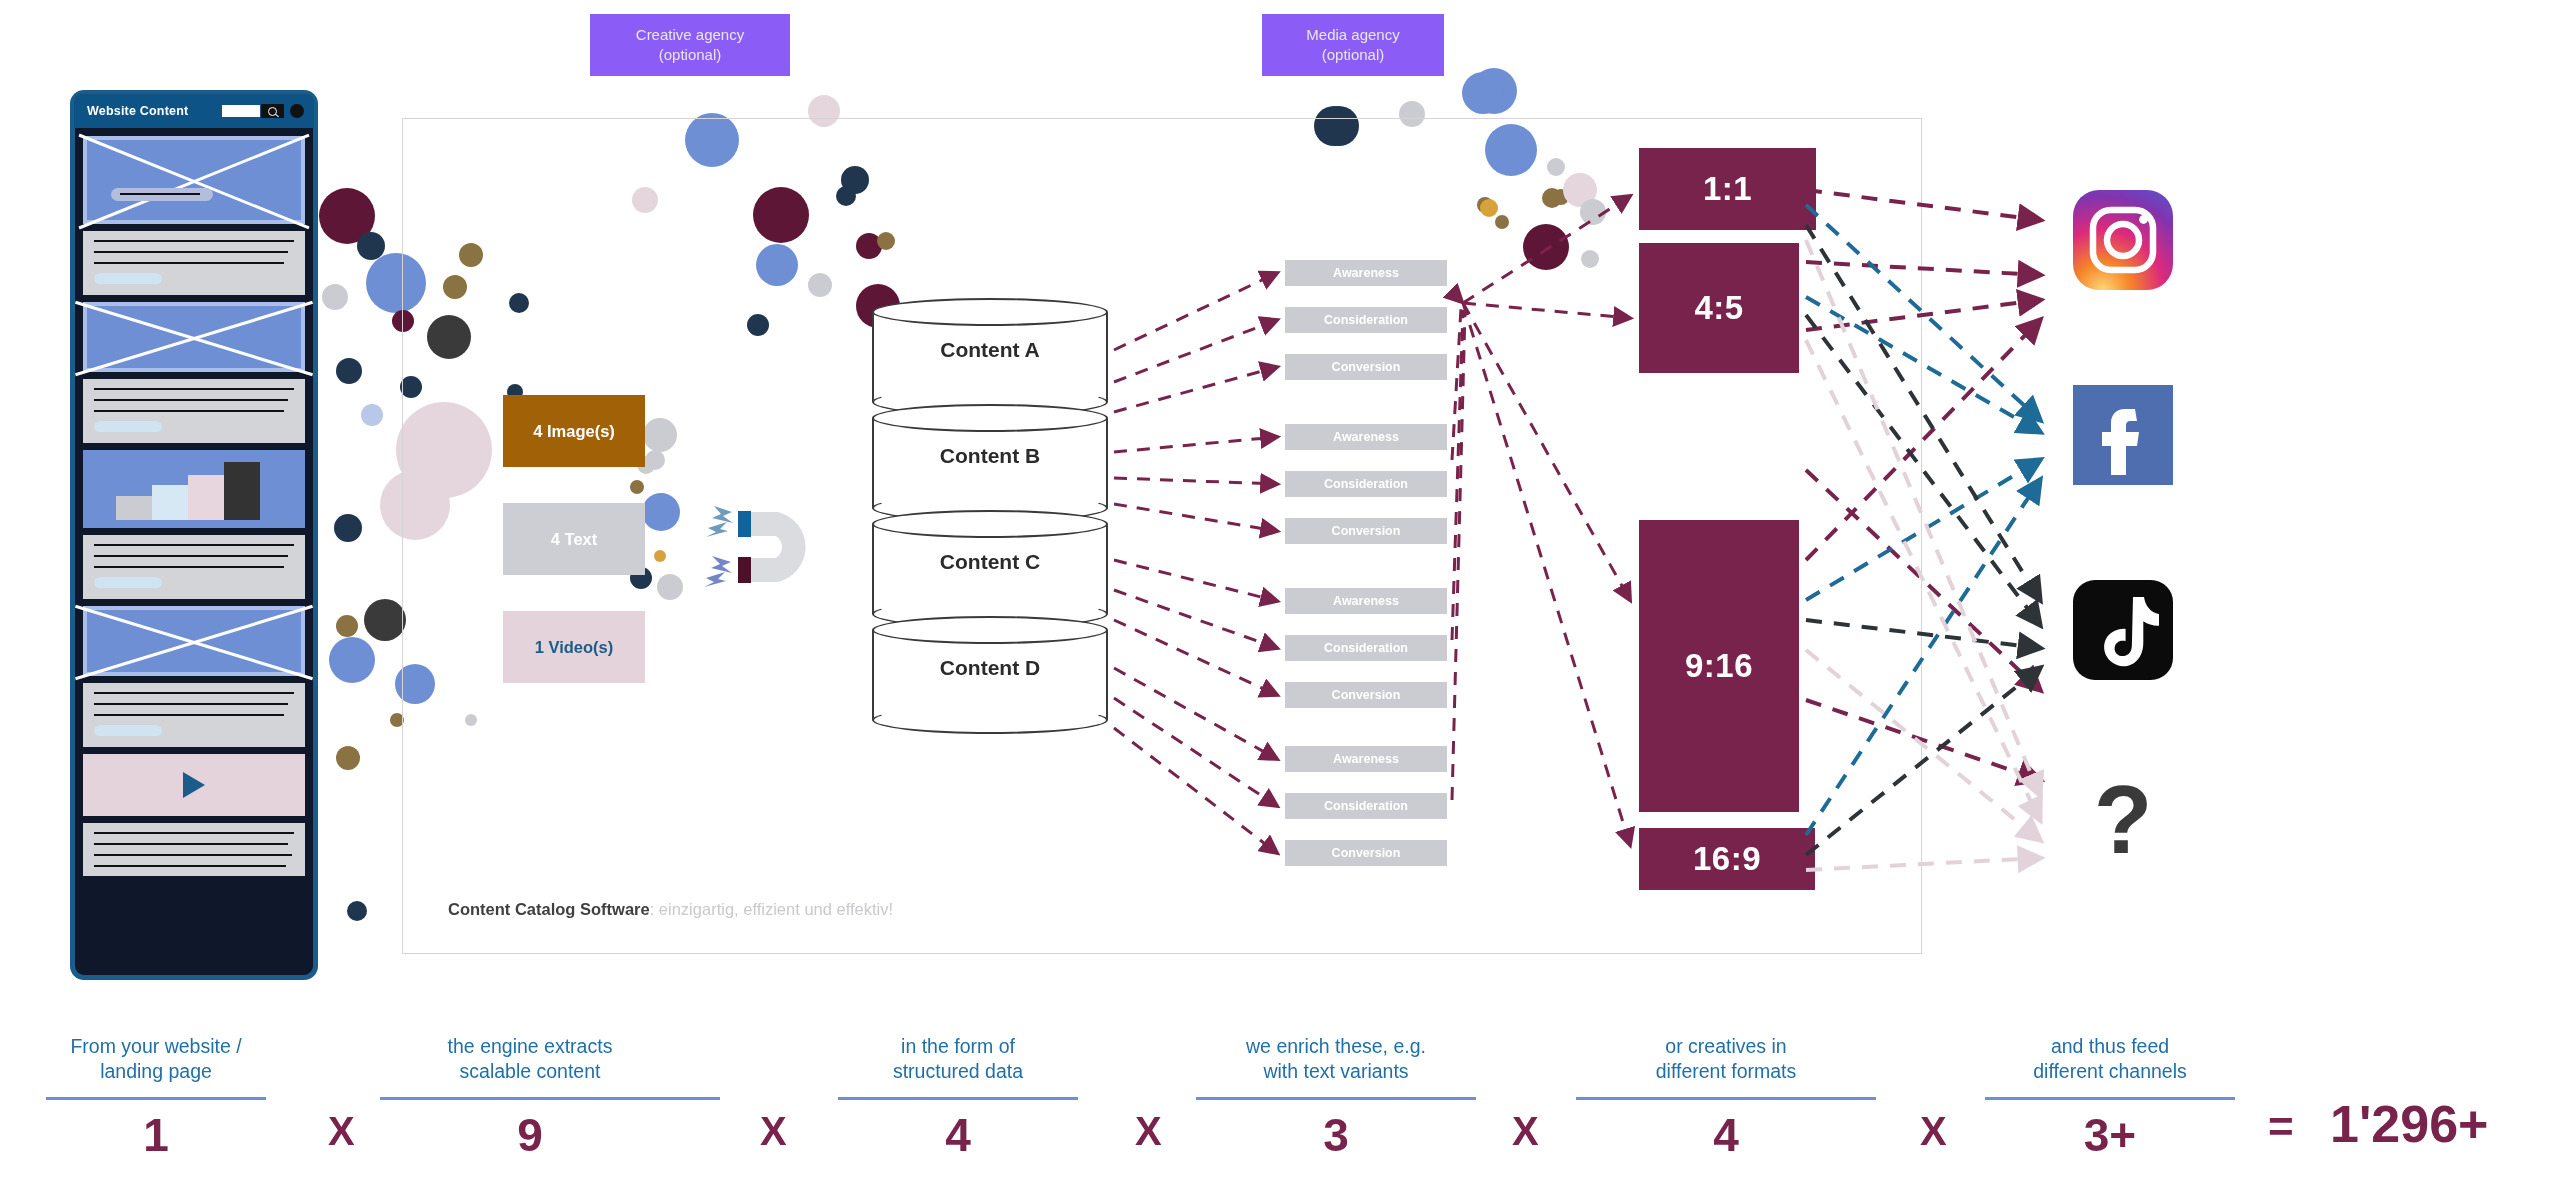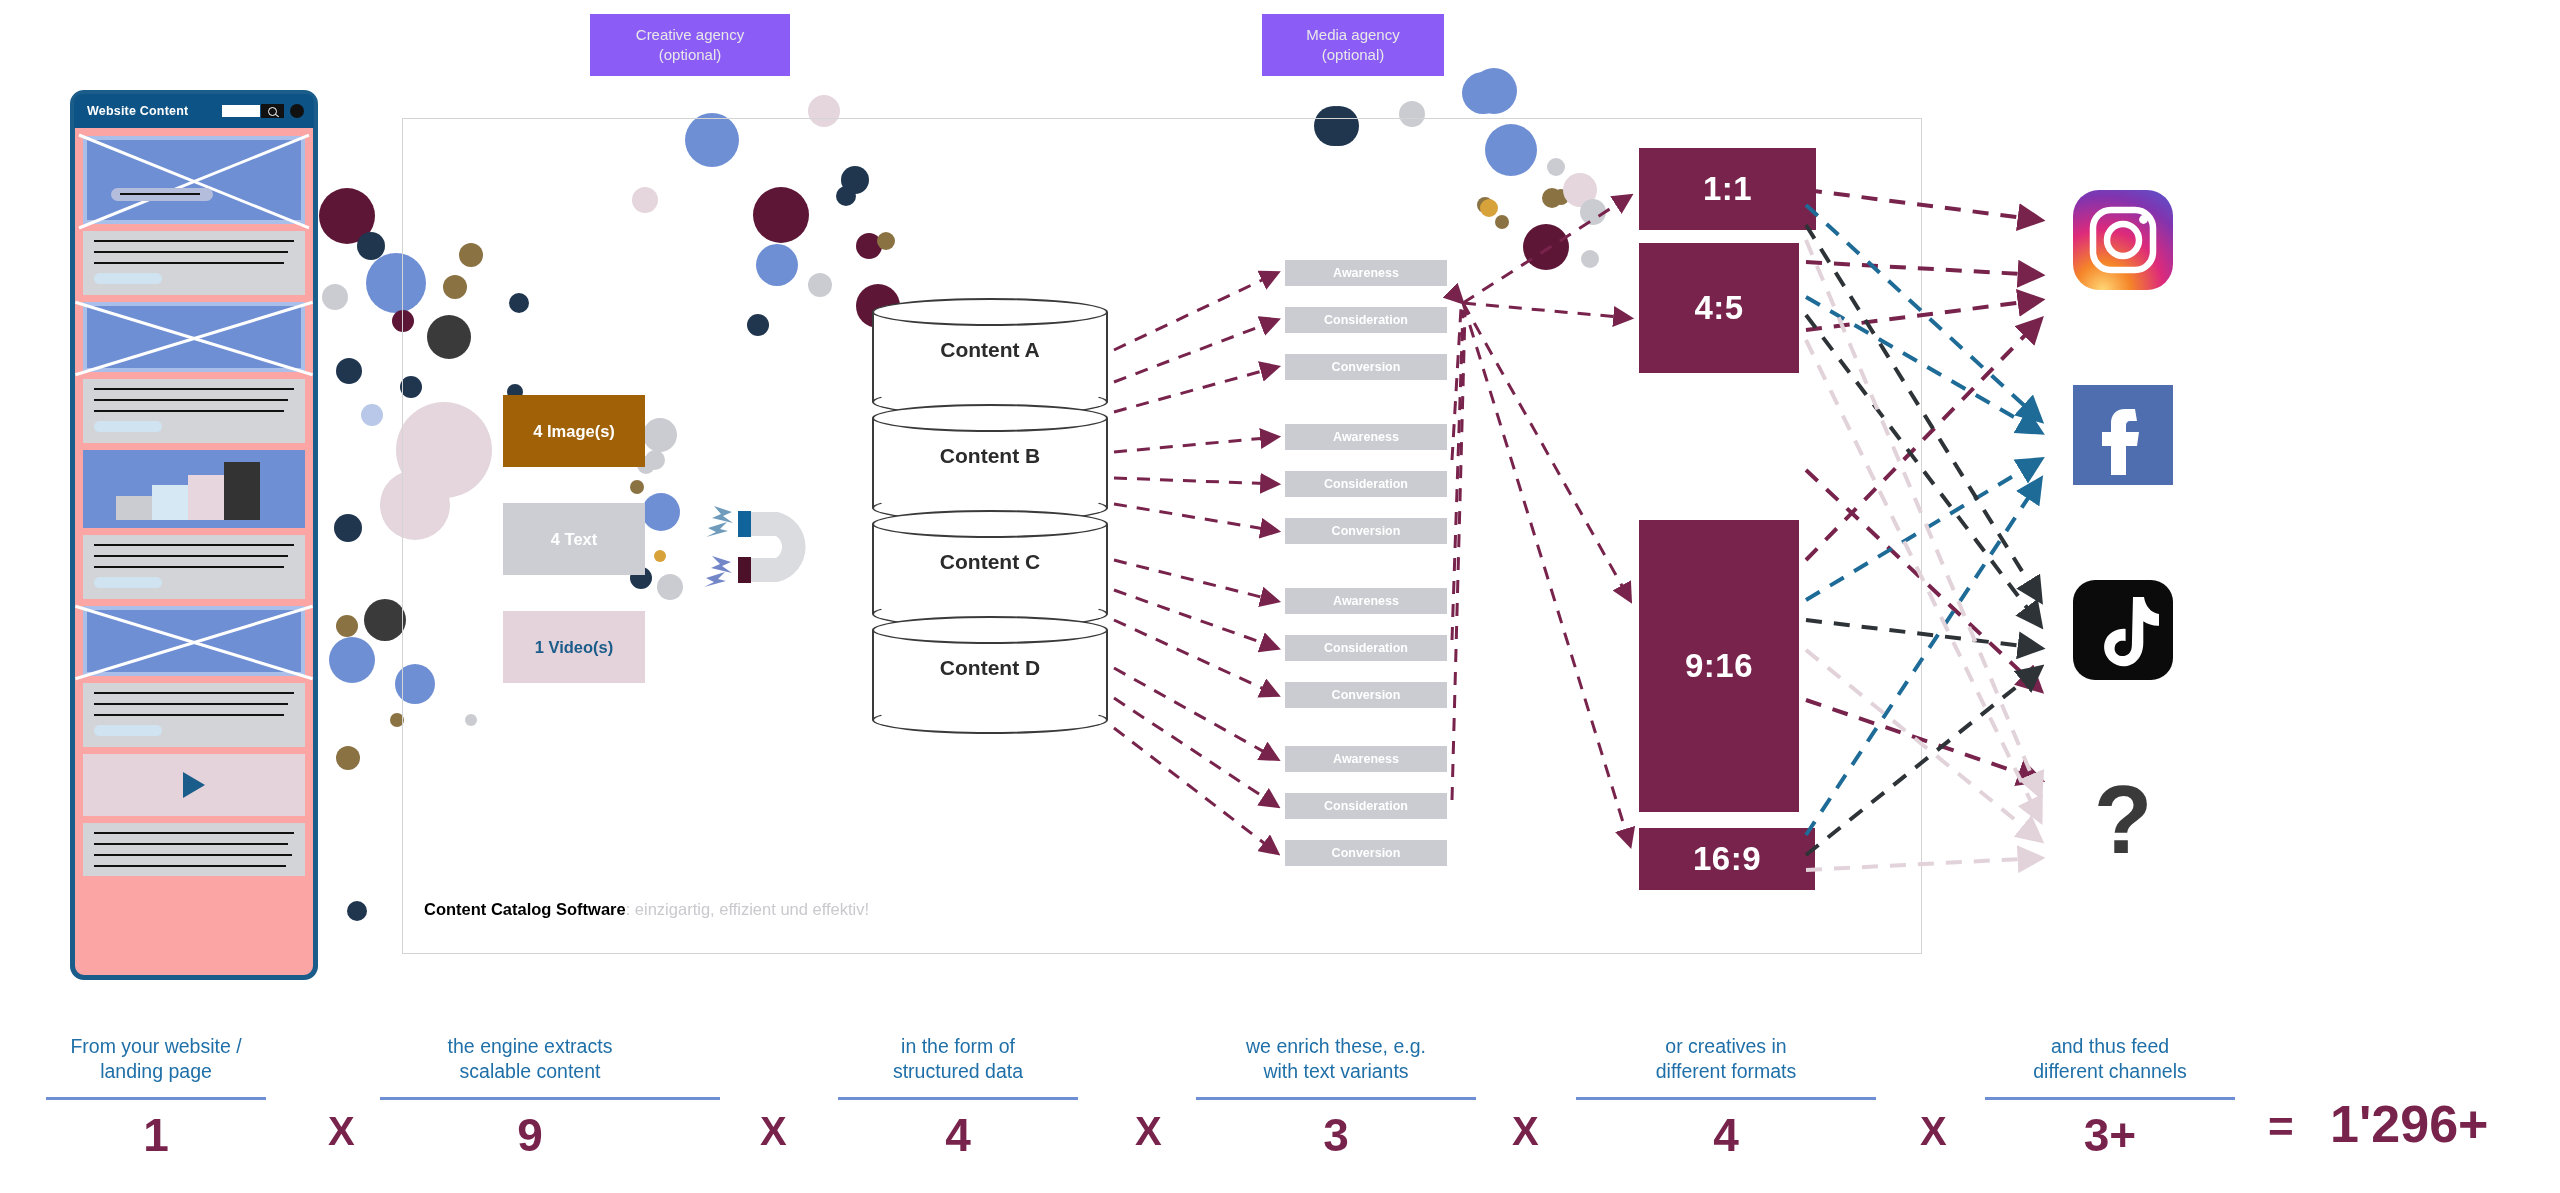--- a/index.html
+++ b/index.html
@@ -2,21 +2,21 @@
 <html><head>
 <meta charset="utf-8">
 <style>
   html,body{margin:0;padding:0;background:#ffffff;}
   body{width:2560px;height:1193px;position:relative;overflow:hidden;
        font-family:"Liberation Sans","DejaVu Sans",sans-serif;}
   .abs{position:absolute;}
 
   
   #phone{left:70px;top:90px;width:248px;height:890px;
-         border:5px solid #1A5C8A;border-radius:14px;background:#fca5a5;box-sizing:border-box;}
+         border:5px solid #1A5C8A;border-radius:14px;background:#0f172a;box-sizing:border-box;}
   #phone-bar{position:absolute;left:-1px;top:-1px;width:calc(100% + 2px);height:34px;
              background:#0E5385;border-radius:8px 8px 0 0;display:flex;align-items:center;}
   #phone-title{color:#fff;font-size:12.5px;font-weight:bold;margin-left:13px;letter-spacing:.2px;}
   .ph-search{margin-left:auto;margin-right:6px;display:flex;align-items:center;}
   .ph-search-box{width:38px;height:12px;background:#fff;border:1px solid #0E5385;}
   .ph-search-btn{width:23px;height:14px;background:#111;display:flex;align-items:center;justify-content:center;}
   .ph-mag{width:7px;height:7px;border:1.4px solid #fff;border-radius:50%;position:relative;}
   .ph-mag:after{content:"";position:absolute;right:-3px;bottom:-2px;width:4px;height:1.4px;background:#fff;transform:rotate(40deg);}
   .ph-dot{width:14px;height:14px;border-radius:50%;background:#111;margin-right:10px;}
   #phone-body{position:absolute;left:0;top:34px;right:0;bottom:0;padding:7px 8px;box-sizing:border-box;}
@@ -37,21 +37,21 @@
   .vid-blk{background:#E5D3DB;height:62px;display:flex;align-items:center;justify-content:center;}
   .play{width:0;height:0;border-left:22px solid #1A5C8A;border-top:13px solid transparent;border-bottom:13px solid transparent;}
 
   
   .agency{background:#8b5cf6;color:#E8E8E8;font-size:15px;line-height:1.35;
           text-align:center;display:flex;align-items:center;justify-content:center;}
 
   
   #frame{left:402px;top:118px;width:1520px;height:836px;border:1.5px solid #D4D4D4;background:transparent;box-sizing:border-box;}
   #frame-note{left:424px;top:900px;font-size:16.5px;color:#C9C9CE;}
-  #frame-note b{color:#000000;}
+  #frame-note b{color:#404040;margin-left:24px;}
 
   
   .ctype{width:142px;height:72px;display:flex;align-items:center;justify-content:center;font-size:16.5px;font-weight:bold;}
   #ct-img{left:503px;top:395px;background:#a16207;color:#fff;}
   #ct-txt{left:503px;top:503px;background:#CCCED3;color:#fff;}
   #ct-vid{left:503px;top:611px;background:#E5D3DB;color:#1A5C8A;}
 
   
   #db{left:872px;top:298px;width:254px;height:460px;}
   .cyl{position:absolute;left:0;width:236px;height:118px;}

